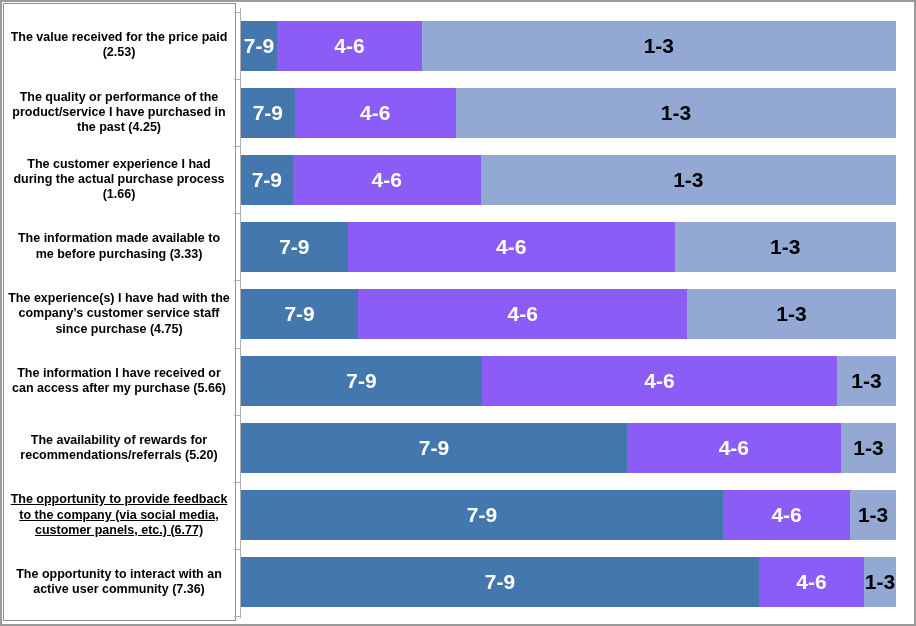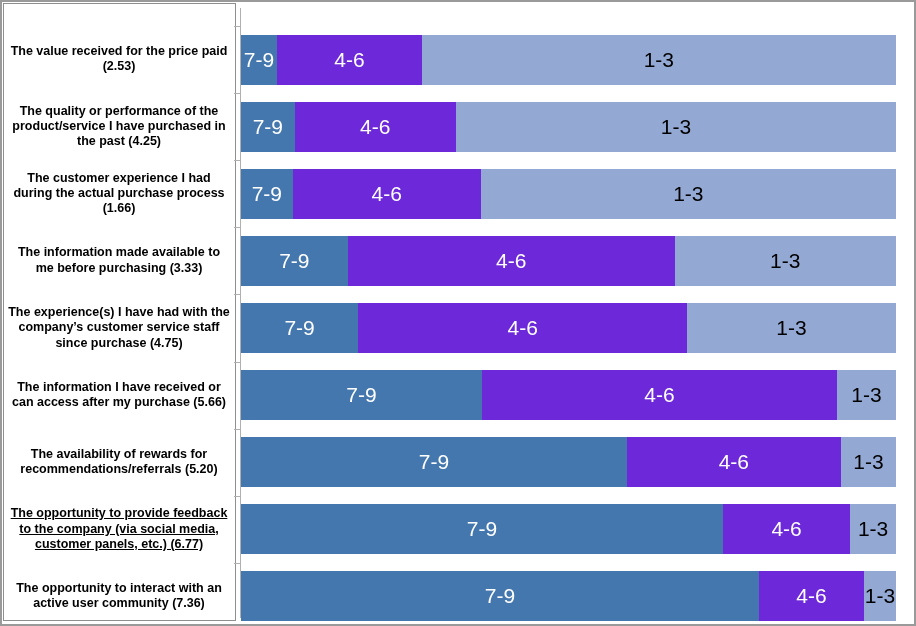--- a/index.html
+++ b/index.html
@@ -51,21 +51,21 @@
     position: absolute;
     left: 234px;
     width: 7px;
     height: 1px;
     background: #b0b0b0;
   }
   
   #rows {
     position: absolute;
     left: 0;
-    top: 14px;
+    top: 0;
     width: 916px;
     height: 502px;
   }
   .row {
     position: absolute;
     left: 0;
     width: 916px;
     display: block;
   }
   .row-label {
@@ -83,30 +83,30 @@
     left: 241px;
     width: 655px;
     display: flex;
     flex-direction: row;
     align-items: stretch;
   }
   .seg {
     display: flex;
     align-items: center;
     justify-content: center;
-    font-weight: normal;
+    font-weight: bold;
     overflow: hidden;
     white-space: nowrap;
   }
   .seg-79 {
     background: #4477AD;
     color: #ffffff;
   }
   .seg-46 {
-    background: #6d28d9;
+    background: #8b5cf6;
     color: #ffffff;
   }
   .seg-13 {
     background: #93A9D4;
     color: #000000;
   }
   .seg-label {
     font-size: 21px;
     letter-spacing: 0px;
   }

